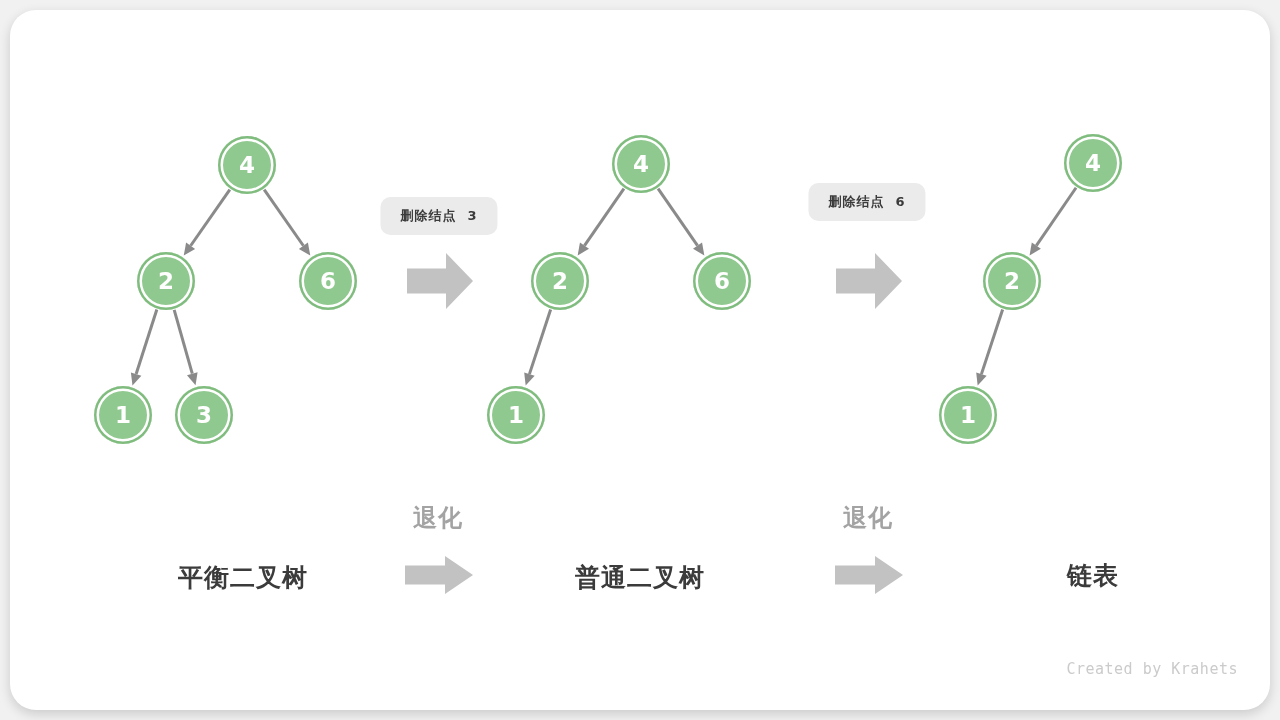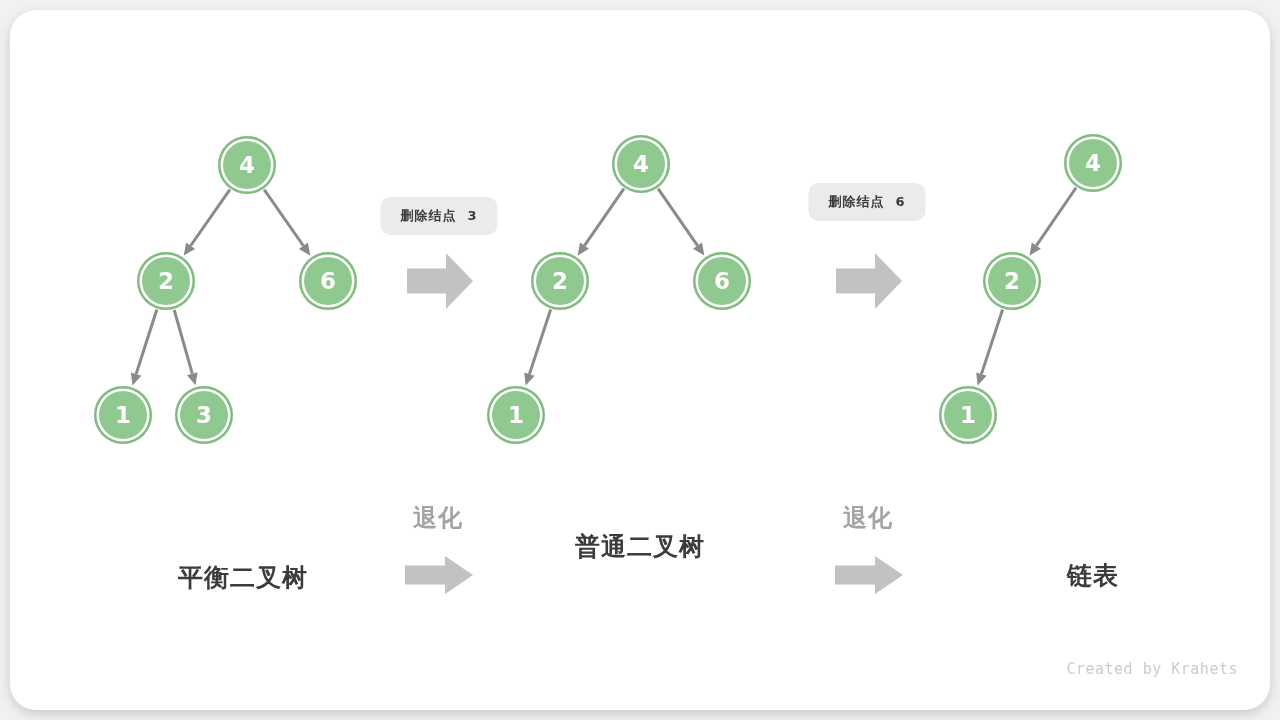--- a/index.html
+++ b/index.html
@@ -115,17 +115,17 @@
       <div class="tree-node" style="left: 1083px; top: 153px;">4</div>
       <div class="tree-node" style="left: 1002px; top: 271px;">2</div>
       <div class="tree-node" style="left: 958px; top: 405px;">1</div>
     </div>
   <div id="labels-layer">
       <div class="op-label" style="left: 429px; top: 206px;">删除结点  3</div>
       <div class="op-label" style="left: 857px; top: 192px;">删除结点  6</div>
       <div class="degenerate-label" style="left: 428px; top: 508px;">退化</div>
       <div class="degenerate-label" style="left: 858px; top: 508px;">退化</div>
       <div class="stage-label" style="left: 233px; top: 567px;">平衡二叉树</div>
-      <div class="stage-label" style="left: 630px; top: 536px;">普通二叉树</div>
+      <div class="stage-label" style="left: 630px; top: 567px;">普通二叉树</div>
       <div class="stage-label" style="left: 1083px; top: 565px; text-align: center;">链表</div>
     </div>
   <div class="watermark">Created by Krahets</div>
 </div>
 
 </body></html>

